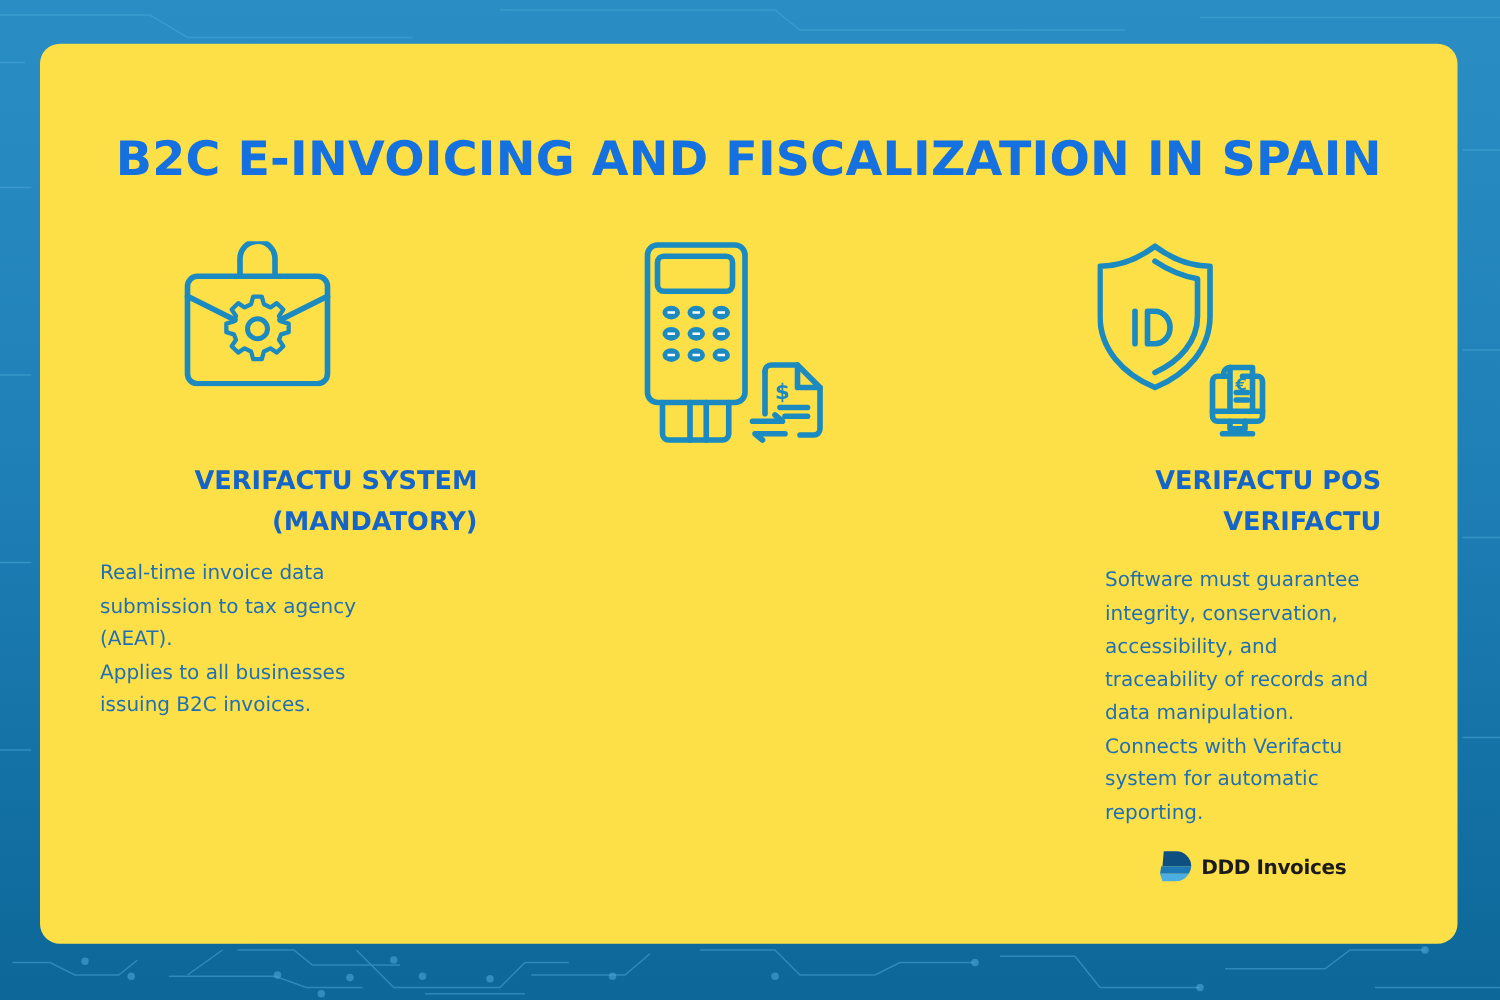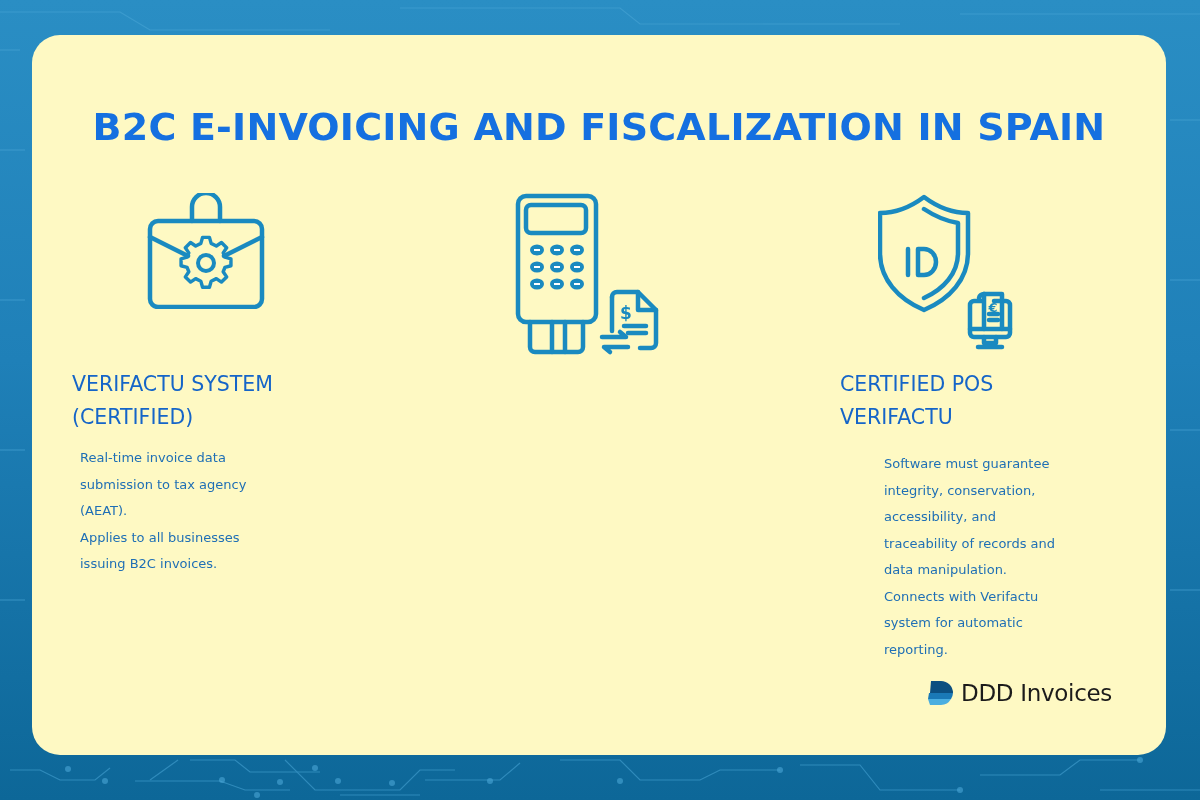--- a/index.html
+++ b/index.html
@@ -4,40 +4,40 @@
 <style>
   html, body { margin:0; padding:0; }
   body {
     width:1200px; height:800px; overflow:hidden; position:relative;
     background: linear-gradient(180deg, #2a8ec4 0%, #1f80b8 45%, #0d6798 100%);
     font-family: "DejaVu Sans", sans-serif;
   }
   .circuit { position:absolute; inset:0; }
   .card {
     position:absolute; left:32px; top:35px; width:1134px; height:720px;
-    background:#fef9c3; border-radius:28px;
+    background:#fde047; border-radius:16px;
   }
   .title {
     position:absolute; left:0; right:0; top:70px; text-align:center;
     font-family:"DejaVu Sans", sans-serif; font-weight:bold;
     font-size:38px; letter-spacing:0.2px; color:#1570e0; margin:0;
   }
   .icon { position:absolute; }
   .col-heading {
-    position:absolute; text-align:left; font-weight:normal;
+    position:absolute; text-align:right; font-weight:bold;
     font-size:20.5px; line-height:33px; color:#1565c8;
   }
   .col-body {
-    position:absolute; font-size:13px; line-height:26.5px; color:#1f6fb5;
+    position:absolute; font-size:16px; line-height:26.5px; color:#1f6fb5;
     white-space:pre-line;
   }
   .brand {
     position:absolute; left:895px; top:645px; display:flex; align-items:center; gap:6px;
   }
-  .brand-name { font-size:23px; font-weight:normal; color:#1b1b1b; letter-spacing:-0.3px; }
+  .brand-name { font-size:16px; font-weight:bold; color:#1b1b1b; letter-spacing:-0.3px; }
 </style>
 </head>
 <body>
 
 <svg class="circuit" width="1200" height="800" viewBox="0 0 1200 800">
   <g stroke="#4aa6d6" stroke-width="1.2" fill="none" opacity="0.55">
     <path d="M0 12 H120 L150 30 H330"></path>
     <path d="M400 8 H620 L640 24 H900"></path>
     <path d="M960 14 H1200"></path>
     <path d="M0 50 H20"></path>
@@ -149,31 +149,31 @@
       <path d="M106 101 V136"></path>
       <path d="M101 105 a5 5 0 0 1 5 -4"></path>
       <path d="M111 121 H120"></path>
       <path d="M111 127 H120"></path>
     </g>
     <text x="115" y="119" font-family="DejaVu Sans, sans-serif" font-weight="bold" font-size="13" fill="#1a8ac0" text-anchor="middle">€</text>
   </svg>
 
   <div class="col-heading" style="left:40px;width:310px;top:333px">
     <div>VERIFACTU SYSTEM</div>
-    <div>(CERTIFIED)</div>
+    <div>(MANDATORY)</div>
   </div>
   <div class="col-body" style="left:48px;width:320px;top:410px">Real-time invoice data
 submission to tax agency
 (AEAT).
  Applies to all businesses
 issuing B2C invoices.</div>
 
 
   <div class="col-heading" style="left:808px;width:265px;top:333px">
-    <div>CERTIFIED POS</div>
+    <div>VERIFACTU POS</div>
     <div>VERIFACTU</div>
   </div>
   <div class="col-body" style="left:852px;width:290px;top:416px">Software must guarantee
 integrity, conservation,
 accessibility, and
 traceability of records and
 data manipulation.
 Connects with Verifactu
 system for automatic
 reporting.</div>

